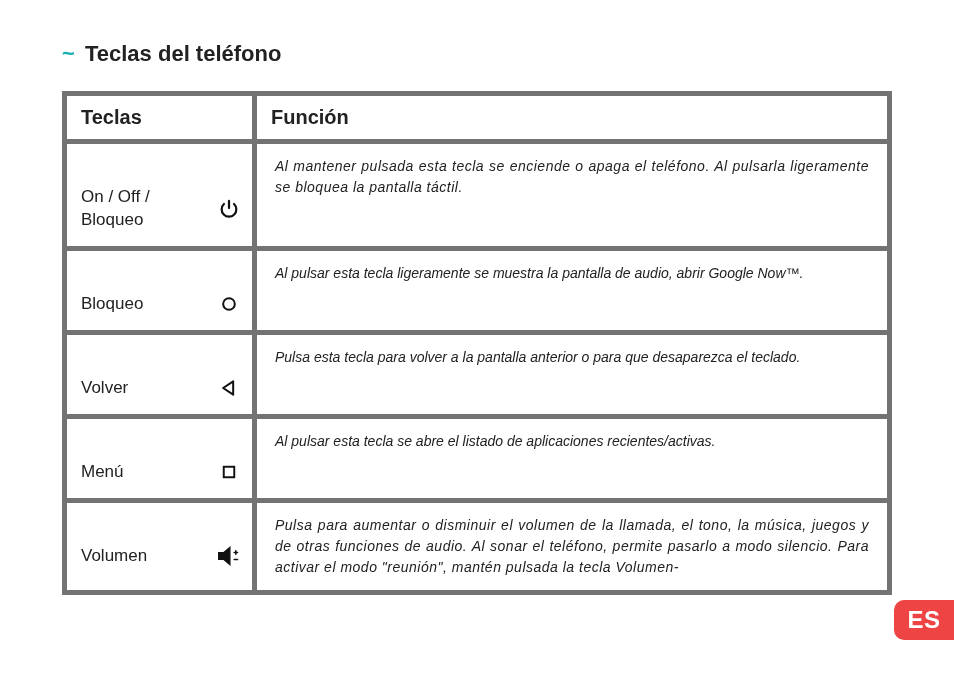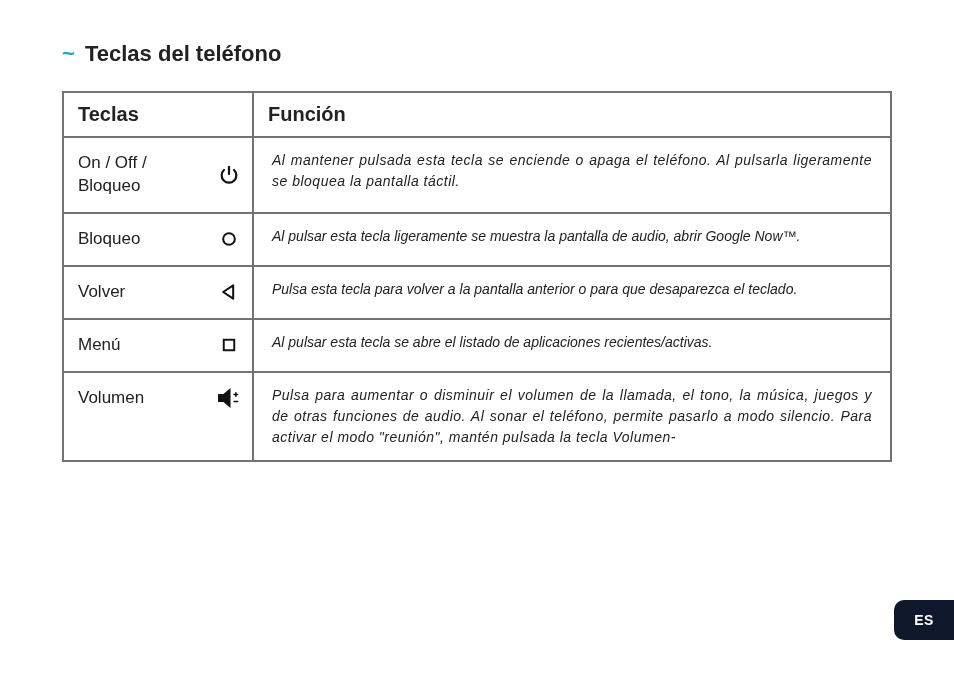--- a/index.html
+++ b/index.html
@@ -1,36 +1,36 @@
 <!DOCTYPE html>
 <html><head>
 <meta charset="utf-8">
 <style>
   * { box-sizing: border-box; margin: 0; padding: 0; }
   html, body { width: 954px; height: 675px; background: #ffffff; font-family: "Segoe UI", Arial, sans-serif; color: #222; }
   .page { padding: 41px 62px 0 62px; position: relative; height: 675px; }
   .heading { font-size: 22px; font-weight: 600; color: #222; margin-bottom: 24px; }
   .heading .tilde { color: #17afb3; margin-right: 4px; }
   table.keys { border-collapse: collapse; width: 830px; }
-  table.keys th, table.keys td { border: 2px solid #737373; text-align: left; vertical-align: top; }
+  table.keys th, table.keys td { border: 5px solid #737373; text-align: left; vertical-align: top; }
   table.keys th { font-size: 20px; font-weight: 600; padding: 10px 14px 10px 14px; }
   td.keycell { width: 190px; padding: 14px 10px 14px 14px; }
   td.funccell { padding: 12px 18px 12px 18px; font-size: 14px; line-height: 1.5; font-style: italic; }
   td.funccell.justify { text-align: justify; letter-spacing: 0.5px; }
-  .keyrow { display: flex; align-items: center; gap: 14px; }
+  .keyrow { display: flex; align-items: center; gap: 14px; margin-top: 28px; }
   .keylabel { font-size: 17px; line-height: 1.35; flex: 1; }
   .keyicon { width: 26px; display: flex; justify-content: center; }
   .keyicon svg { display: block; }
   .lang-badge {
     position: absolute; right: 0; top: 600px;
     width: 60px; height: 40px;
-    background: #0f172a; color: #fff;
+    background: #ef4444; color: #fff;
     border-radius: 10px 0 0 10px;
     display: flex; align-items: center; justify-content: center;
-    font-weight: 700; font-size: 14px; letter-spacing: 0.5px;
+    font-weight: 700; font-size: 24px; letter-spacing: 0.5px;
   }
 </style>
 </head>
 <body>
 
 <div class="page">
 
   <h2 class="heading">
     <span class="tilde">~</span>
     <span>Teclas del teléfono</span>

